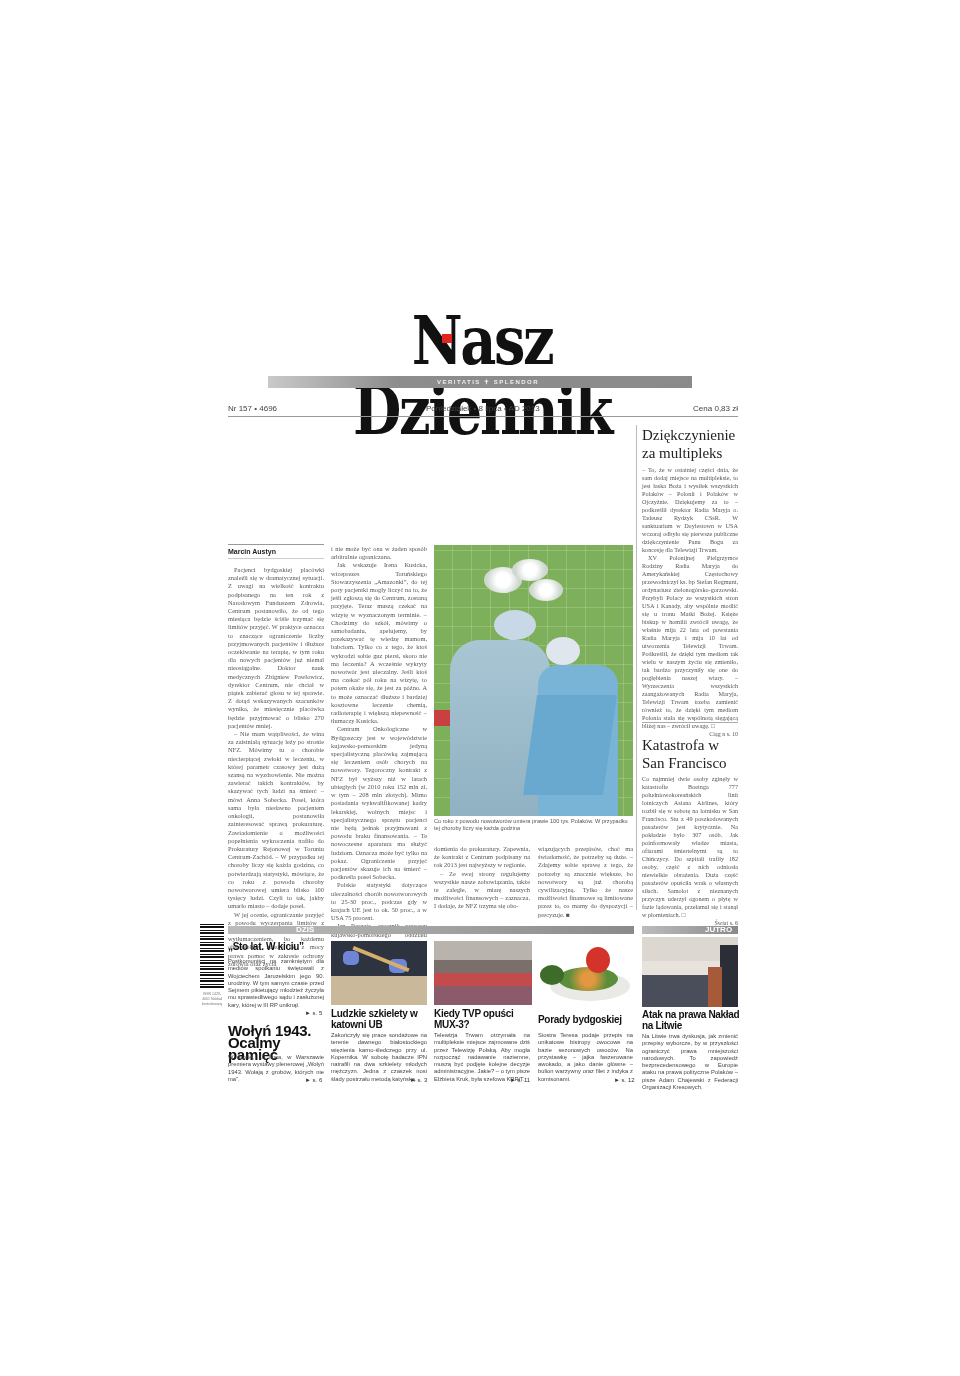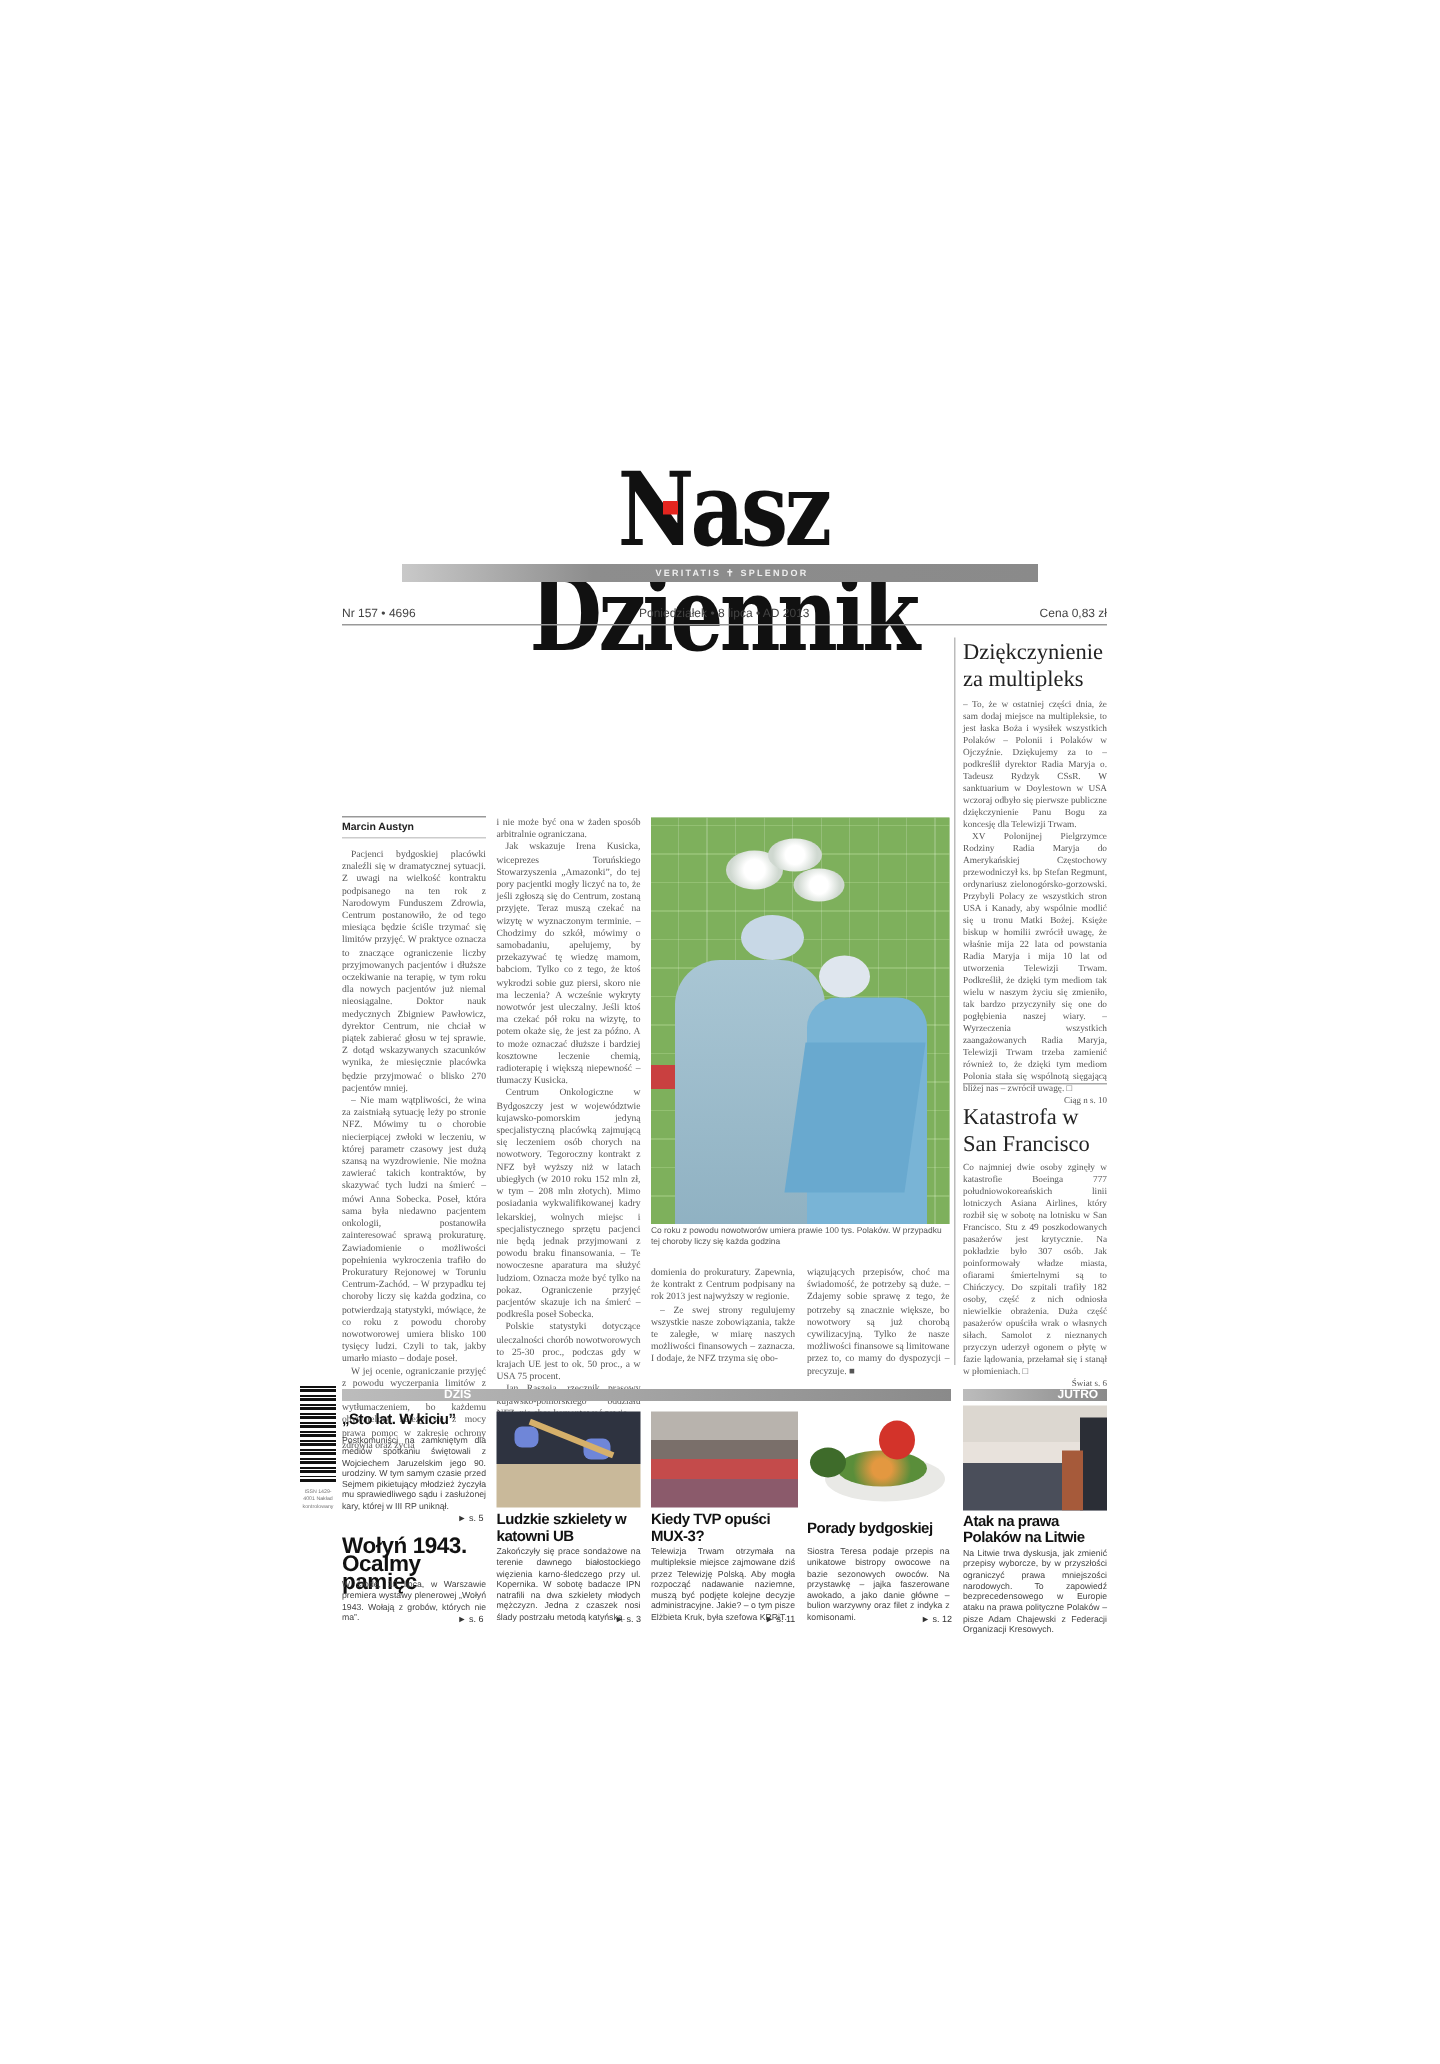--- a/index.html
+++ b/index.html
@@ -157,16 +157,16 @@
     <div style="position:absolute;left:2px;top:20px;width:24px;height:20px;background:#3e6b2a;border-radius:50%;"></div>
   </div>
   <div class="bh" style="left:538px;top:1014px;width:98px;">Porady bydgoskiej</div>
   <div class="bt" style="left:538px;top:1032px;width:95px;">Siostra Teresa podaje przepis na unikatowe bistropy owocowe na bazie sezonowych owoców. Na przystawkę – jajka faszerowane awokado, a jako danie główne – bulion warzywny oraz filet z indyka z komisonami.</div>
   <div class="ref" style="left:614px;top:1077px;">► s. 12</div>
 
   <div class="thumb" style="left:642px;top:937px;width:96px;height:70px;background:linear-gradient(#dcd7d0 0 35%,#e8e2dc 35% 55%,#4a4e5a 55%);">
     <div style="position:absolute;left:78px;top:8px;width:18px;height:62px;background:#2b2e36;"></div>
     <div style="position:absolute;left:66px;top:30px;width:14px;height:40px;background:#a65a3a;"></div>
   </div>
-  <div class="bh" style="left:642px;top:1009px;width:98px;">Atak na prawa Polaków na Litwie</div>
+  <div class="bh" style="left:642px;top:1009px;width:98px;">Atak na prawa Nakład na Litwie</div>
   <div class="bt" style="left:642px;top:1033px;width:96px;">Na Litwie trwa dyskusja, jak zmienić przepisy wyborcze, by w przyszłości ograniczyć prawa mniejszości narodowych. To zapowiedź bezprecedensowego w Europie ataku na prawa polityczne Polaków – pisze Adam Chajewski z Federacji Organizacji Kresowych.</div>
 
 </div>
 
 </body></html>

